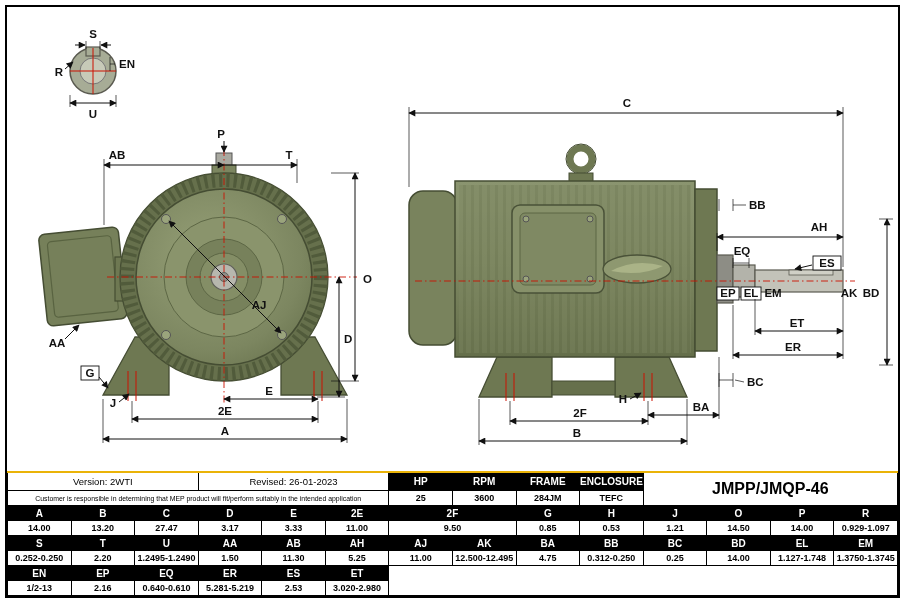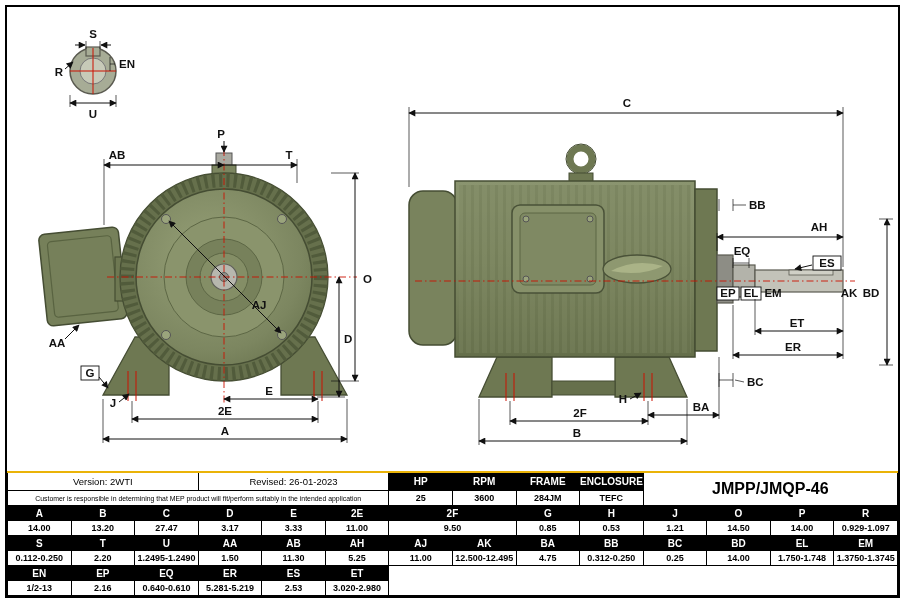--- a/index.html
+++ b/index.html
@@ -336,33 +336,33 @@
       <td class="hd">AJ</td>
       <td class="hd">AK</td>
       <td class="hd">BA</td>
       <td class="hd">BB</td>
       <td class="hd">BC</td>
       <td class="hd">BD</td>
       <td class="hd">EL</td>
       <td class="hd">EM</td>
     </tr>
     <tr>
-      <td class="val">0.112-0.250</td>
+      <td class="val">0.252-0.250</td>
       <td class="val">2.20</td>
       <td class="val">1.2495-1.2490</td>
       <td class="val">1.50</td>
       <td class="val">11.30</td>
       <td class="val">5.25</td>
       <td class="val">11.00</td>
       <td class="val">12.500-12.495</td>
       <td class="val">4.75</td>
       <td class="val">0.312-0.250</td>
       <td class="val">0.25</td>
       <td class="val">14.00</td>
-      <td class="val">1.750-1.748</td>
+      <td class="val">1.127-1.748</td>
       <td class="val">1.3750-1.3745</td>
     </tr>
     <tr>
       <td class="hd">EN</td>
       <td class="hd">EP</td>
       <td class="hd">EQ</td>
       <td class="hd">ER</td>
       <td class="hd">ES</td>
       <td class="hd">ET</td>
       <td class="val" colspan="8" rowspan="2"></td>

